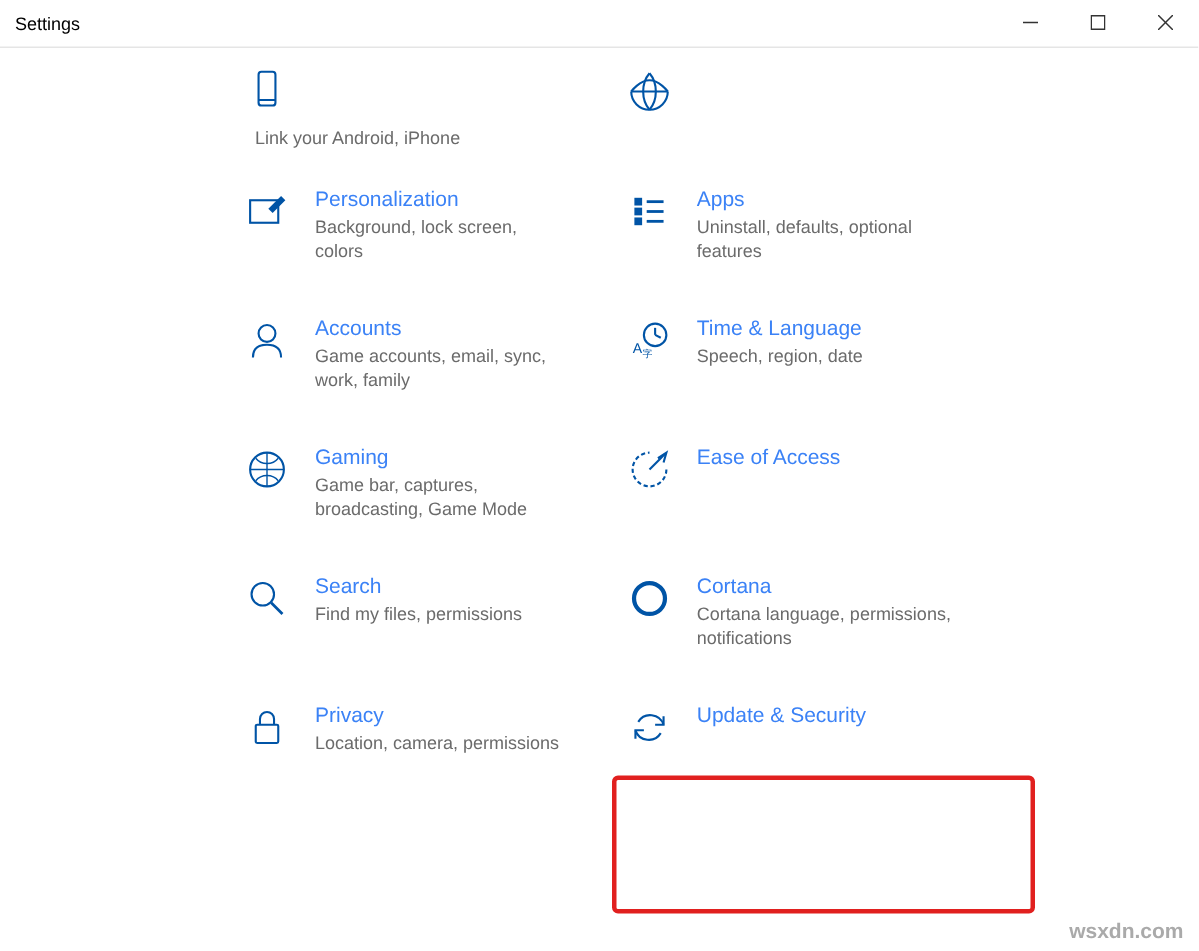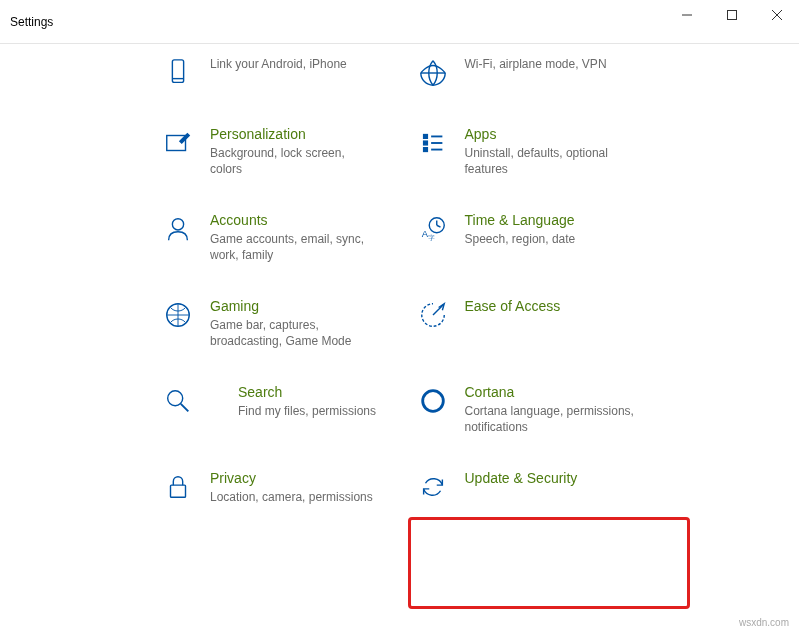--- a/index.html
+++ b/index.html
@@ -1,32 +1,32 @@
 <!DOCTYPE html>
 <html><head>
 <meta charset="utf-8">
 <style>
 * { margin: 0; padding: 0; box-sizing: border-box; font-family: "Segoe UI", Arial, sans-serif; }
 body { background: #fff; width: 799px; height: 634px; overflow: hidden; position: relative; }
-.titlebar { height: 44px; border-bottom: 1px solid #e5e5e5; display: flex; align-items: center; padding-left: 10px; }
+.titlebar { height: 32px; border-bottom: 1px solid #e5e5e5; display: flex; align-items: center; padding-left: 10px; }
 .titlebar-title { font-size: 12px; color: #000; }
 .win-controls { position: absolute; right: 0; top: 0; display: flex; height: 30px; }
 .win-btn { width: 45px; height: 30px; display: flex; align-items: center; justify-content: center; font-size: 11px; color: #333; font-family: "Segoe UI Symbol", Arial; }
 .win-btn svg { width: 10px; height: 10px; }
 .content { padding: 0 40px; }
 .grid { display: grid; grid-template-columns: 1fr 1fr; column-gap: 10px; }
 .tile { display: flex; padding: 12px 8px; cursor: default; align-items: flex-start; min-height: 86px; }
-.tile.row-short { min-height: 70px; }
+.tile.row-short { min-height: 70px; flex-direction: column; }
 .ico { width: 40px; flex: 0 0 40px; display: flex; align-items: flex-start; justify-content: center; padding-top: 2px; }
 .ico svg { width: 30px; height: 30px; stroke: #0054a6; fill: none; stroke-width: 1.5; }
 .txt { padding-left: 12px; flex: 1; }
-.name { font-size: 14px; color: #4d7c0f; margin-bottom: 3px; }
+.name { font-size: 14px; color: #3b82f6; margin-bottom: 3px; }
 .desc { font-size: 12px; color: #6b6b6b; line-height: 1.35; max-width: 170px; }
 .highlight { border: 3px solid #e1201f; border-radius: 4px; position: absolute; pointer-events: none; }
-.watermark { position: absolute; bottom: 6px; right: 10px; font-size: 10px; color: #aaa; }
+.watermark { position: absolute; bottom: 6px; right: 10px; font-size: 14px; color: #aaa; font-weight: bold; }
 </style>
 </head>
 <body>
 
 <div class="titlebar">
   <span class="titlebar-title">Settings</span>
   <div class="win-controls">
     <div class="win-btn">
         <svg viewBox="0 0 10 10">
           <line x1="0" y1="5" x2="10" y2="5" stroke="#333" stroke-width="1"></line>
@@ -64,23 +64,20 @@
     <div class="tile row-short">
       <div class="ico">
         <svg viewBox="0 0 32 32">
             <path d="M3 16 A13 13 0 0 0 29 16"></path>
             <path d="M3 16 C3 16 9 8 16 8 C23 8 29 16 29 16"></path>
             <line x1="3" y1="16" x2="29" y2="16"></line>
             <path d="M16 3 C10 10 10 22 16 29"></path>
             <path d="M16 3 C22 10 22 22 16 29"></path>
           </svg>
       </div>
-      <div class="txt">
-        <div class="desc">Wi-Fi, airplane mode, VPN</div>
-      </div>
     </div>
 
     <div class="tile" style="padding-left:118px;">
       <div class="ico">
         <svg viewBox="0 0 32 32">
             <rect x="4" y="8" width="20" height="16"></rect>
             <path d="M18 14 L26 6 L28 8 L20 16 Z" fill="#0054a6" stroke="#0054a6"></path>
           </svg>
       </div>
       <div class="txt">
@@ -155,21 +152,21 @@
             <path d="M28 16 A12 12 0 1 1 16 4" stroke-dasharray="3 2"></path>
             <polyline points="22,8 28,4 26,11"></polyline>
             <line x1="16" y1="16" x2="27" y2="5"></line>
           </svg>
       </div>
       <div class="txt">
         <div class="name">Ease of Access</div>
       </div>
     </div>
 
-    <div class="tile" style="padding-left:118px;gap:28px;">
+    <div class="tile" style="padding-left:118px;">
       <div class="ico">
         <svg viewBox="0 0 32 32">
             <circle cx="13" cy="13" r="8"></circle>
             <line x1="19" y1="19" x2="27" y2="27" stroke-width="2"></line>
           </svg>
       </div>
       <div class="txt">
         <div class="name">Search</div>
         <div class="desc">Find my files, permissions</div>
       </div>

